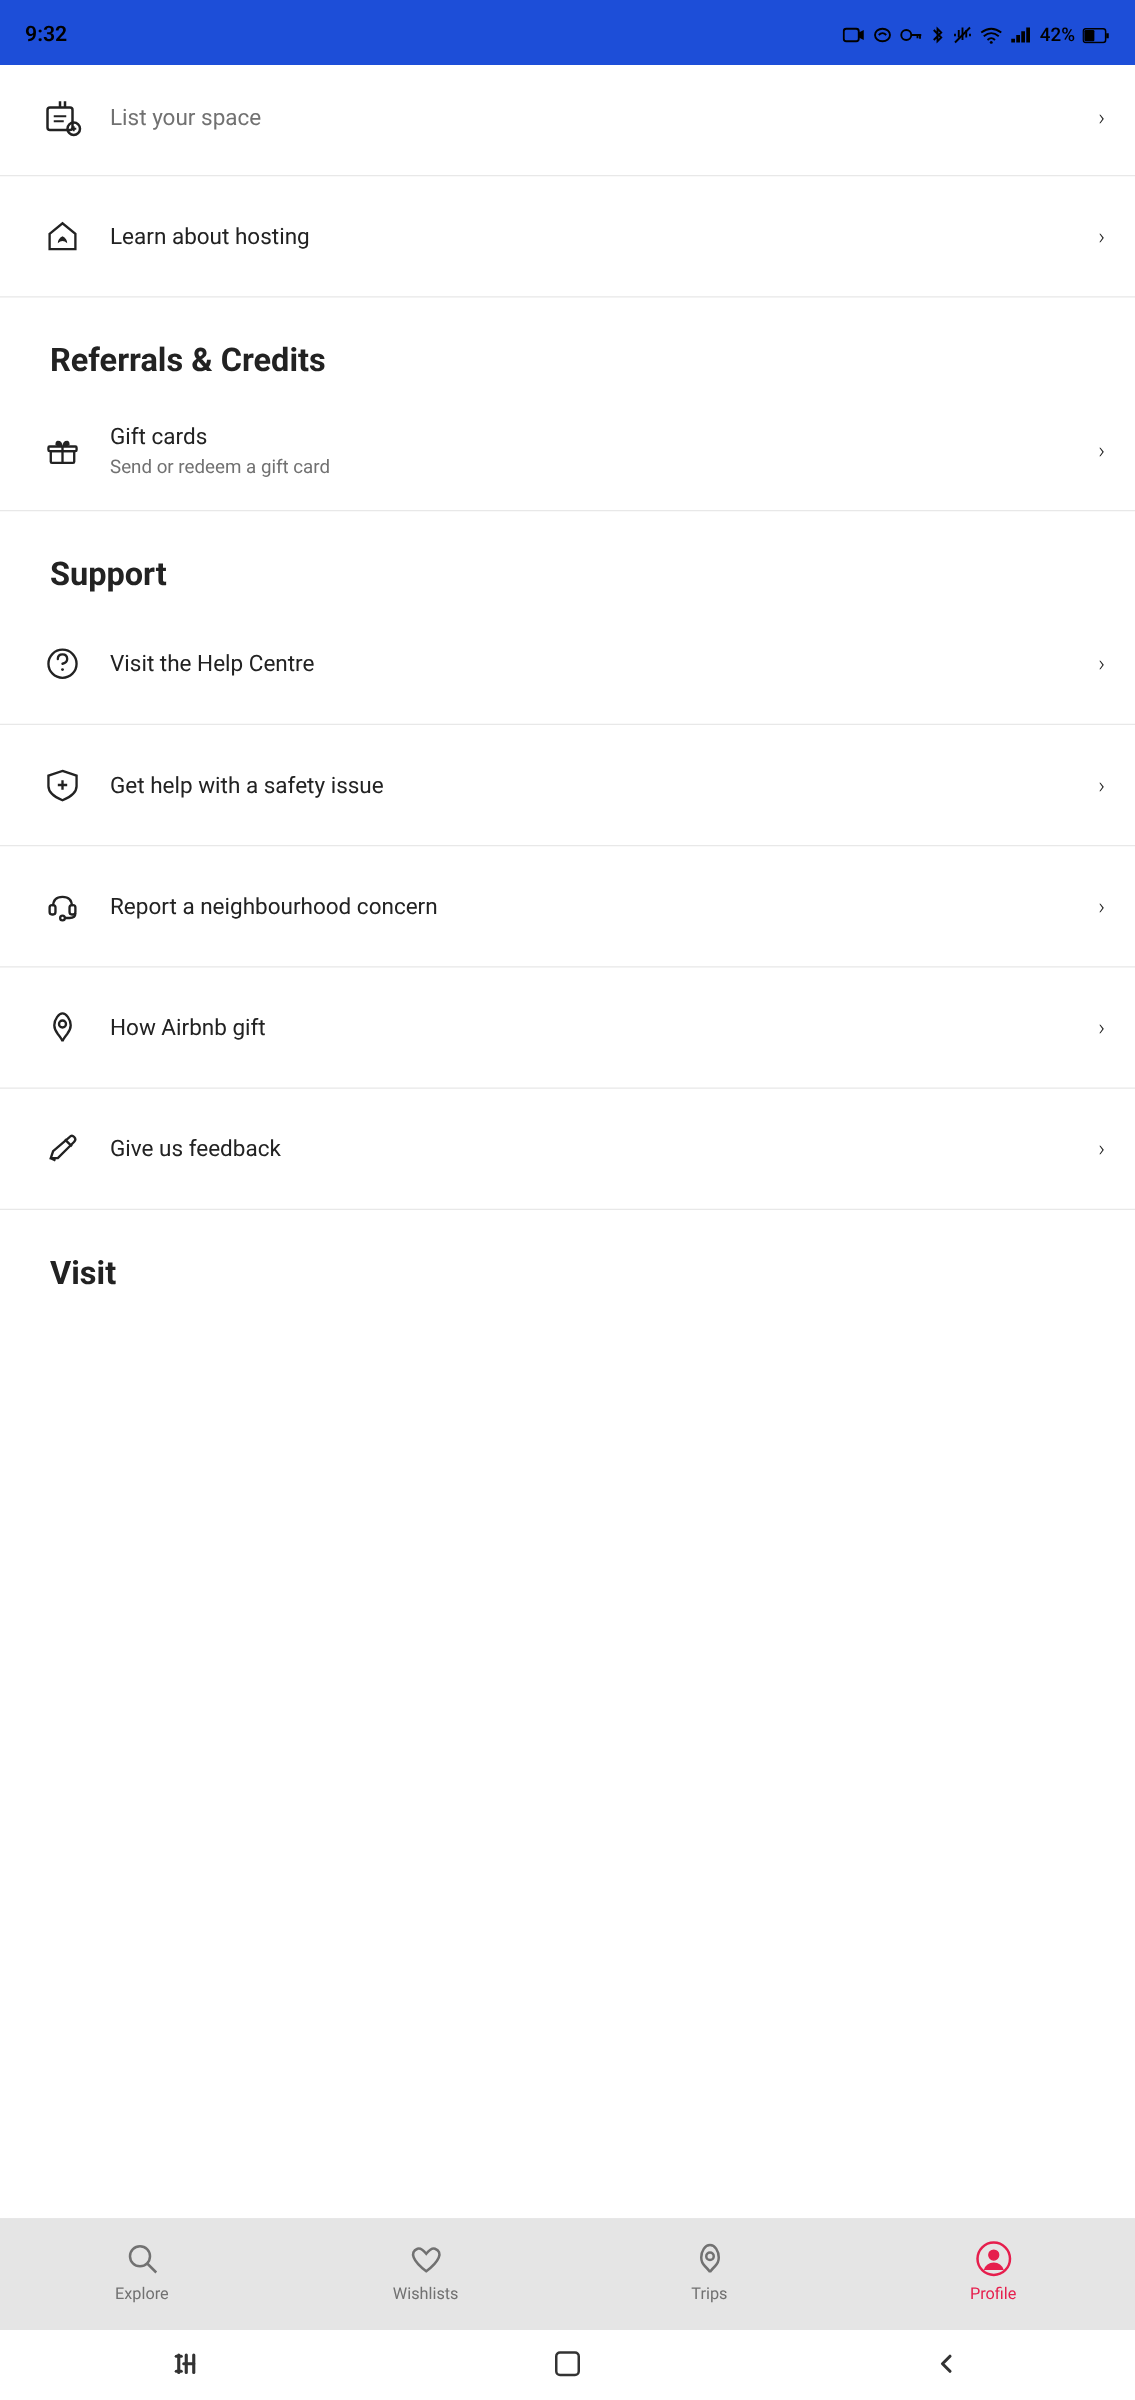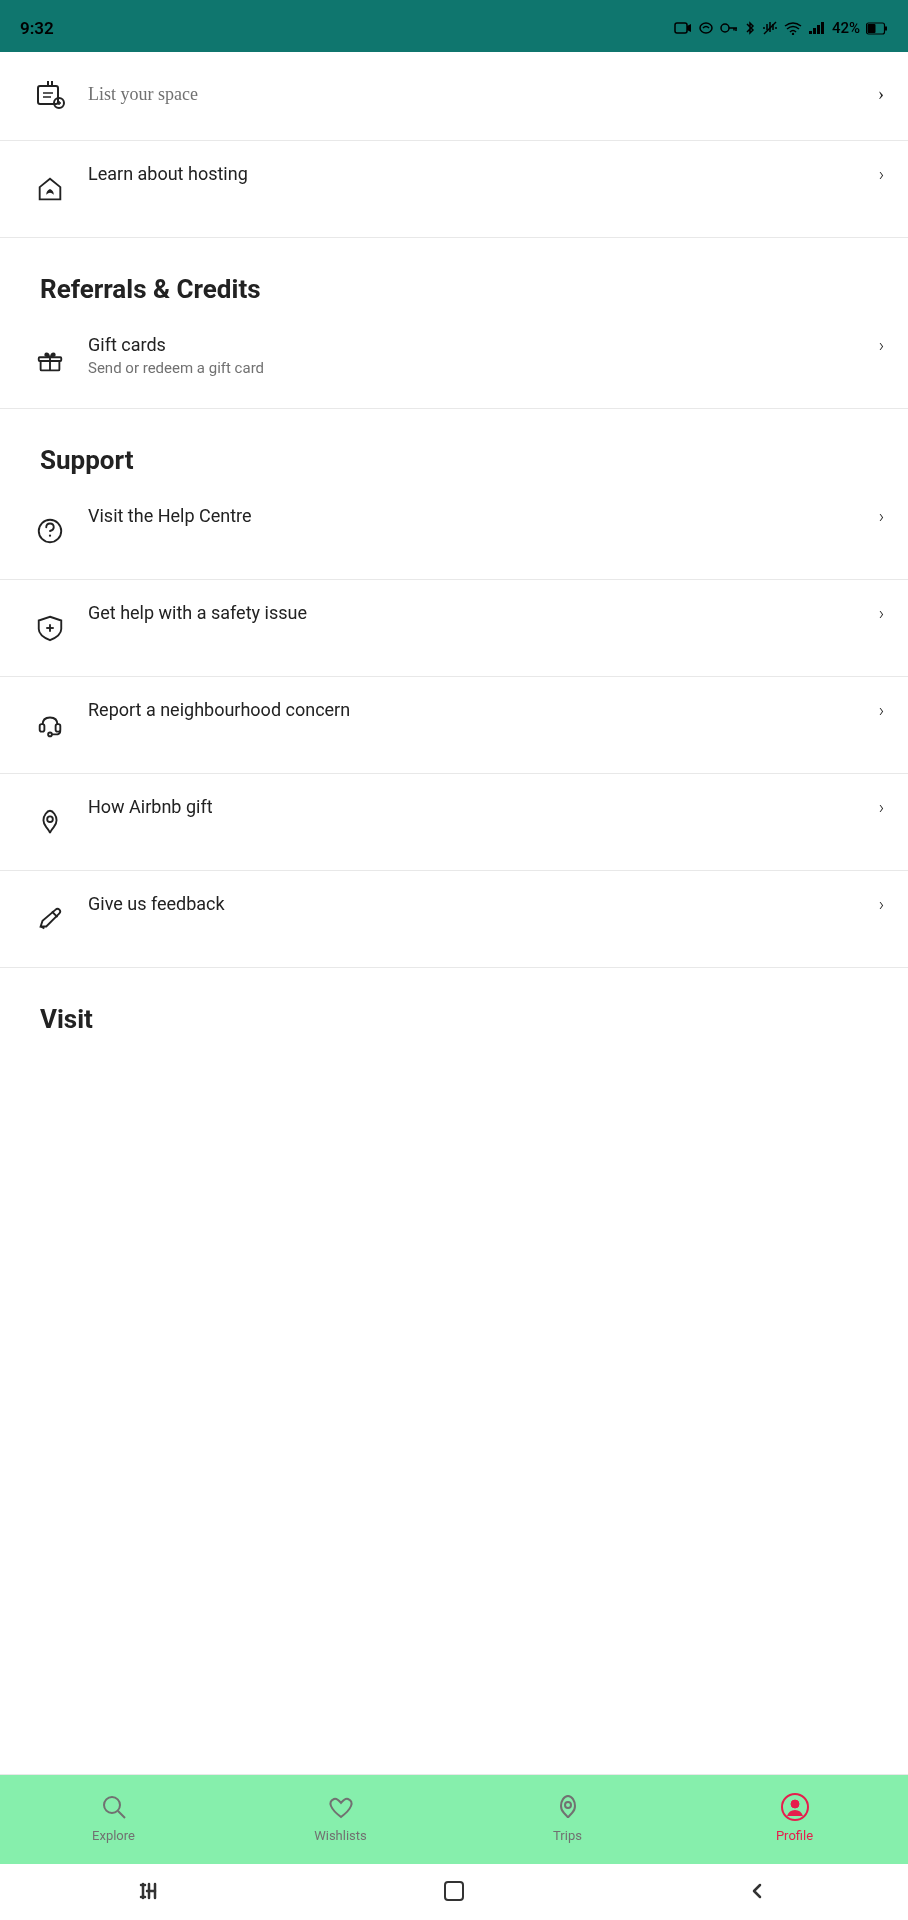--- a/index.html
+++ b/index.html
@@ -17,21 +17,21 @@
       position: relative;
       overflow-x: hidden;
     }
 
     
     .status-bar {
       display: flex;
       justify-content: space-between;
       align-items: center;
       padding: 10px 20px 6px 20px;
-      background: #0f766e;
+      background: #1d4ed8;
       height: 52px;
     }
 
     .status-time {
       font-size: 17px;
       font-weight: 600;
       color: #000;
     }
 
     .status-icons {
@@ -41,20 +41,21 @@
     }
 
     .status-icons span {
       font-size: 14px;
       color: #000;
     }
 
     
     .menu-item {
       display: flex;
+      align-items: center;
       padding: 22px 24px;
       border-bottom: 1px solid #e8e8e8;
       cursor: pointer;
       position: relative;
     }
 
     .menu-icon {
       width: 52px;
       height: 52px;
       display: flex;
@@ -101,21 +102,20 @@
       font-weight: 700;
       color: #222222;
     }
 
     
     .partial-item {
       display: flex;
       align-items: center;
       padding: 16px 24px 20px 24px;
       border-bottom: 1px solid #e8e8e8;
-      font-family: Liberation Serif, serif;
     }
 
     .partial-icon {
       width: 52px;
       height: 52px;
       display: flex;
       align-items: center;
       justify-content: center;
     }
 
@@ -125,21 +125,21 @@
       font-size: 18px;
       color: #717171;
     }
 
     
     .bottom-nav {
       position: fixed;
       bottom: 0;
       left: 0;
       width: 908px;
-      background: #86efac;
+      background: #e5e5e5;
       border-top: 1px solid #e8e8e8;
       display: flex;
       justify-content: space-around;
       align-items: center;
       padding: 12px 0 16px 0;
       height: 90px;
     }
 
     .nav-item {
       display: flex;

